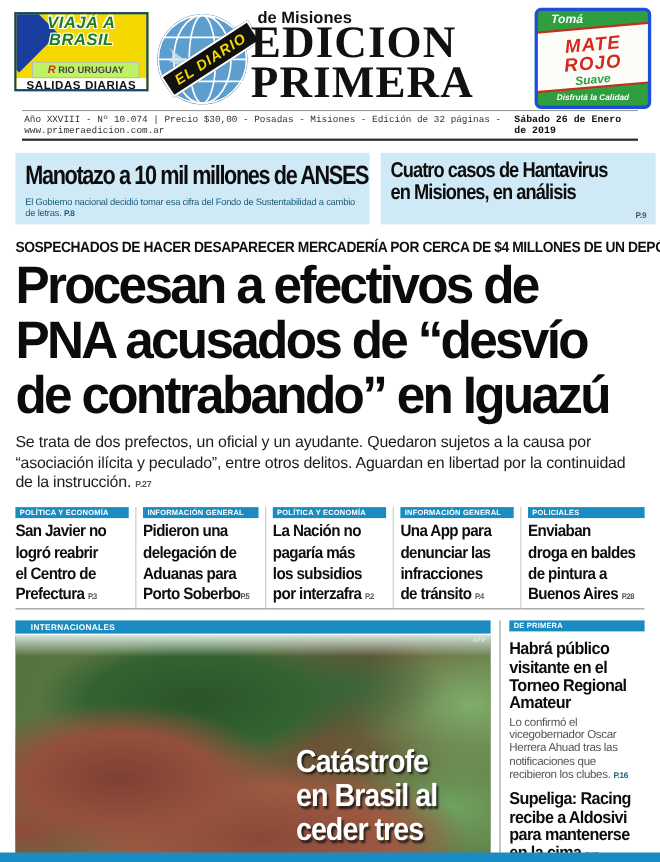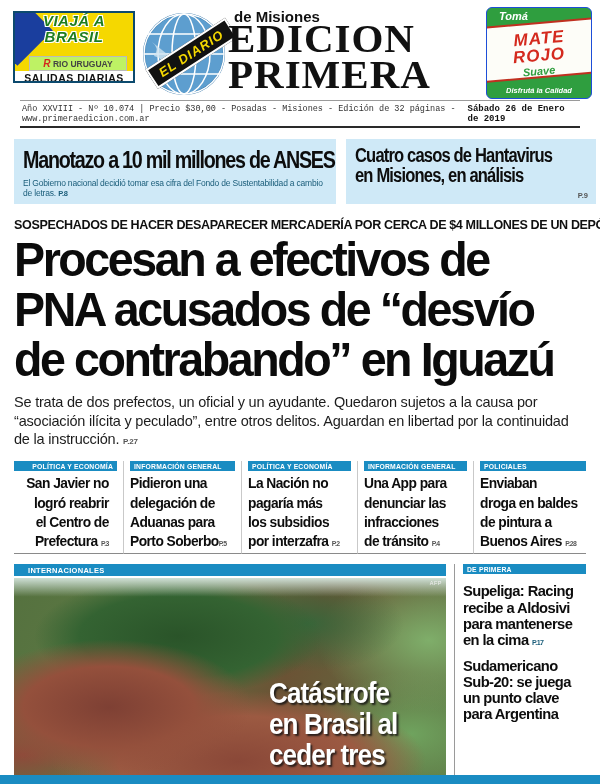--- a/index.html
+++ b/index.html
@@ -45,21 +45,21 @@
   .eldiario-banner {
     position:absolute; left:2px; top:34px; transform: rotate(-33deg);
     background:#111; color:#f5d800; font-weight:bold; font-style:italic;
     font-size:13px; padding:2px 8px; border:2px solid #fff; letter-spacing:1px;
   }
   .de-misiones { position:absolute; left:92px; top:0px; font-weight:bold; font-size:15px; color:#111; }
   .pe-title { position:absolute; left:86px; top:12px; font-family:"Liberation Serif", serif; font-weight:bold; color:#111; line-height:0.88; font-size:41px; letter-spacing:1px; }
   
   .ad-right {
     position:absolute; right:8px; top:7px; width:106px; height:92px;
-    background:#2f9e3f; border-radius:6px; border:1px solid #1d4ed8; overflow:hidden;
+    background:#2f9e3f; border-radius:6px; border:3px solid #1d4ed8; overflow:hidden;
   }
   .mate-banner {
     position:absolute; left:-6px; top:16px; width:118px; height:52px;
     background:#fdfdf8; transform: rotate(-5deg);
     box-shadow: 0 2px 0 #c03020, 0 -2px 0 #c03020;
   }
   .toma { position:absolute; left:12px; top:2px; color:#fff; font-style:italic; font-weight:bold; font-size:11px; }
   .mate-word { position:absolute; left:0; width:100%; text-align:center; color:#d42a1e; font-weight:bold; font-style:italic; letter-spacing:1px; font-size:17px; line-height:1; transform:rotate(-5deg); }
   .mate-1 { top:22px; } .mate-2 { top:39px; }
   .suave { position:absolute; left:0; width:100%; text-align:center; top:57px; color:#2f9e3f; font-style:italic; font-size:11px; font-weight:bold; transform:rotate(-5deg); }
@@ -100,21 +100,21 @@
   }
   .subhead {
     margin: 8px 14px 0 14px; font-size:14.5px; line-height:1.3; color:#1c1c1c; letter-spacing:-0.2px;
   }
   .subhead .pref { font-size:8px; }
   
   .cols { display:flex; margin: 12px 14px 0 14px; }
   .col {
     flex:1; padding: 0 6px 5px 6px; border-right:1px solid #c9c9c9; border-bottom:1px solid #8a8a8a;
   }
-  .col:first-child { padding-left:0;text-align:right; }
+  .col:first-child { padding-left:0; }
   .col:last-child { border-right:none; padding-right:0; }
   .sec-label {
     background:#1a8cc2; color:#fff; font-weight:bold; font-size:6.8px;
     padding:2px 4px 1px 4px; letter-spacing:0.2px; white-space:nowrap; overflow:hidden;
   }
   .col-head {
     margin-top:4px; font-weight:bold; font-size:15px; line-height:1.02; letter-spacing:-0.6px;
     transform:scaleX(0.92); transform-origin:left; white-space:nowrap; color:#0d0d0d;
   }
   
@@ -280,20 +280,24 @@
           <div>en Brasil al</div>
           <div>ceder tres</div>
           <div>represas</div>
         </div>
       </div>
     </div>
 
     <div class="sidebar">
       <div class="sec-label">DE PRIMERA</div>
       <div class="sb-story">
+        <div class="sb-head">Habrá público visitante en el Torneo Regional Amateur</div>
+        <div class="sb-sub"><span>Lo confirmó el vicegobernador Oscar Herrera Ahuad tras las notificaciones que recibieron los clubes.</span> <span class="pref">P.16</span></div>
+      </div>
+      <div class="sb-story">
         <div class="sb-head"><span>Supeliga: Racing recibe a Aldosivi para mantenerse en la cima</span> <span class="pref">P.17</span></div>
       </div>
       <div class="sb-story">
         <div class="sb-head"><span>Sudamericano Sub-20: se juega un punto clave para Argentina</span> </div>
       </div>
     </div>
   </div>
 
   <div class="bottom-bar"></div>
 </div>

